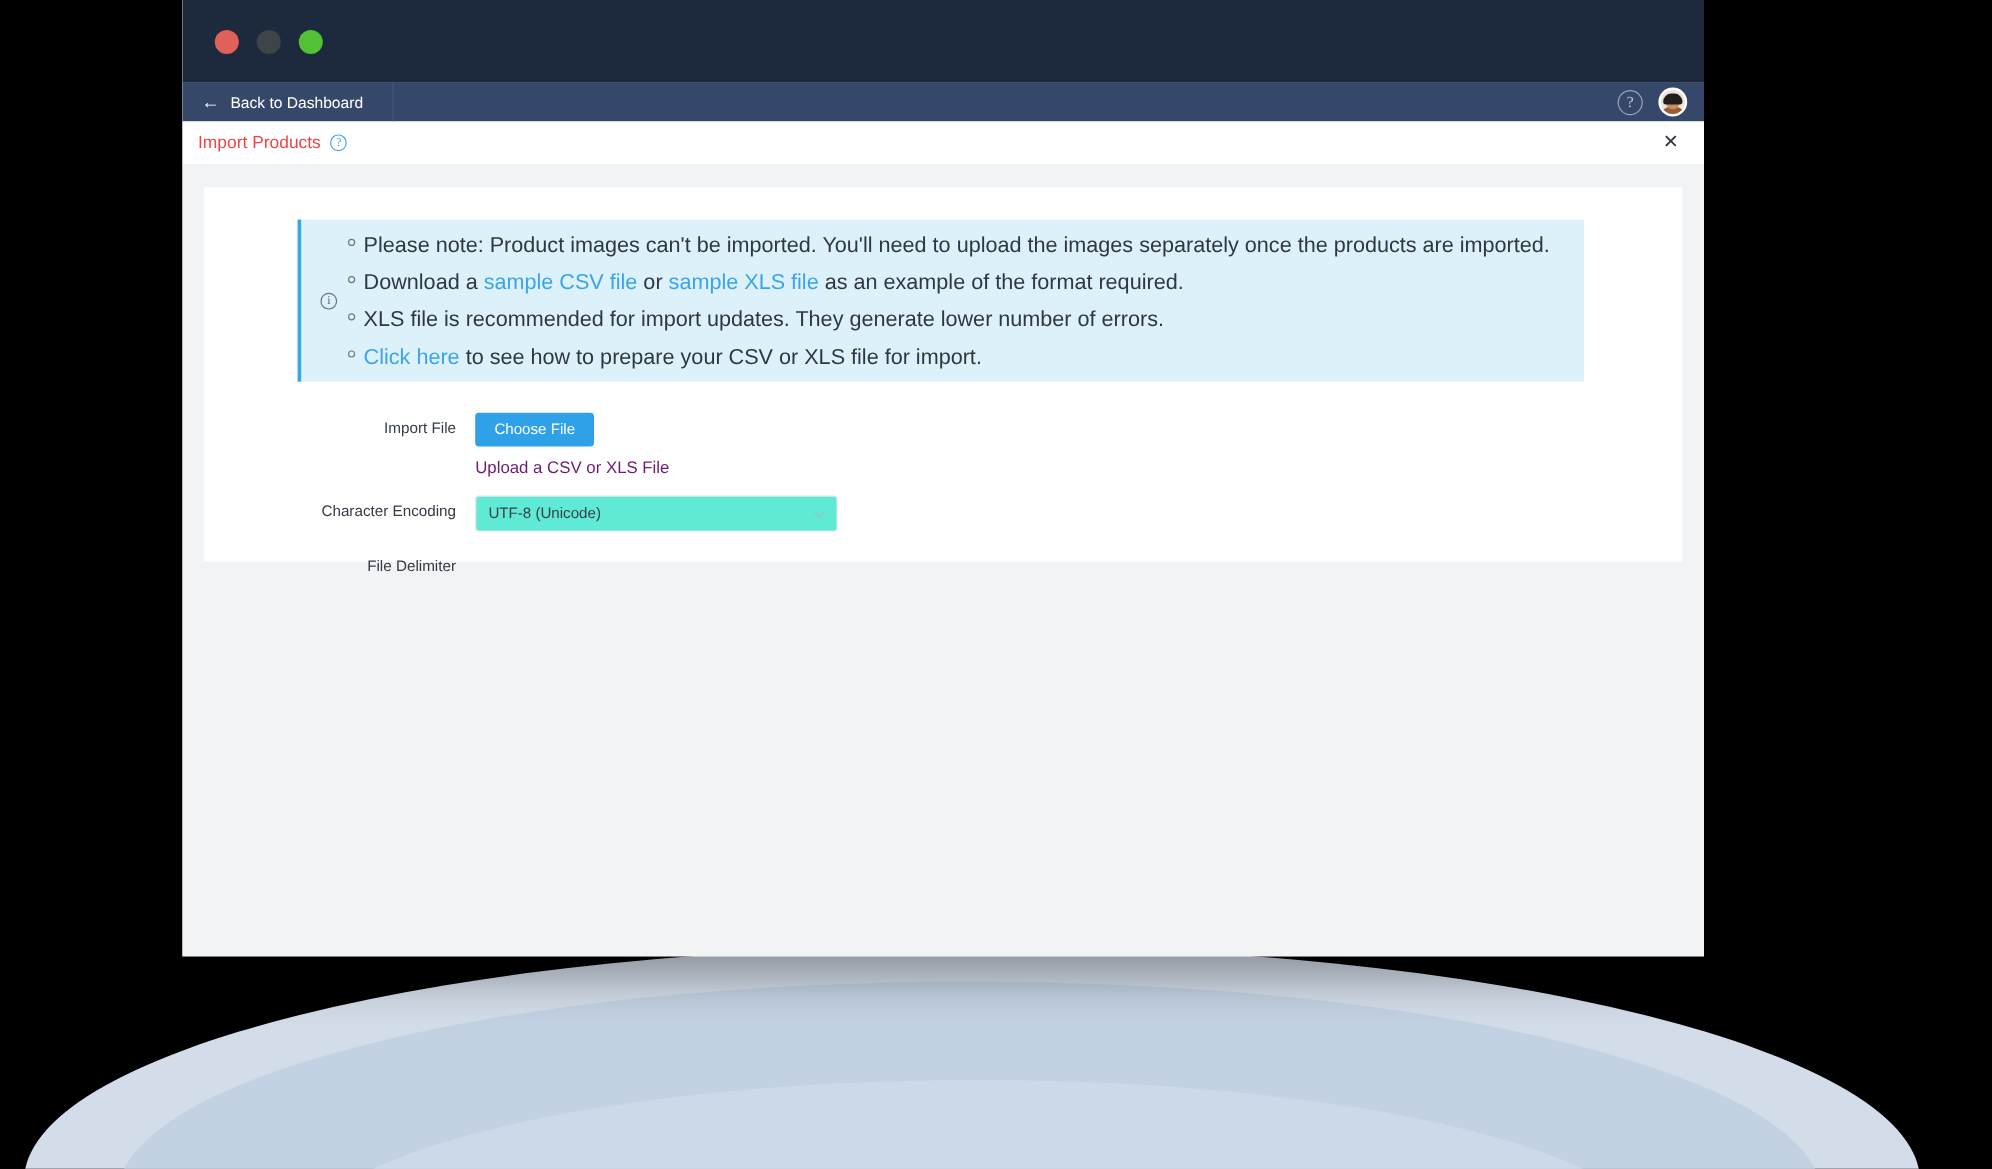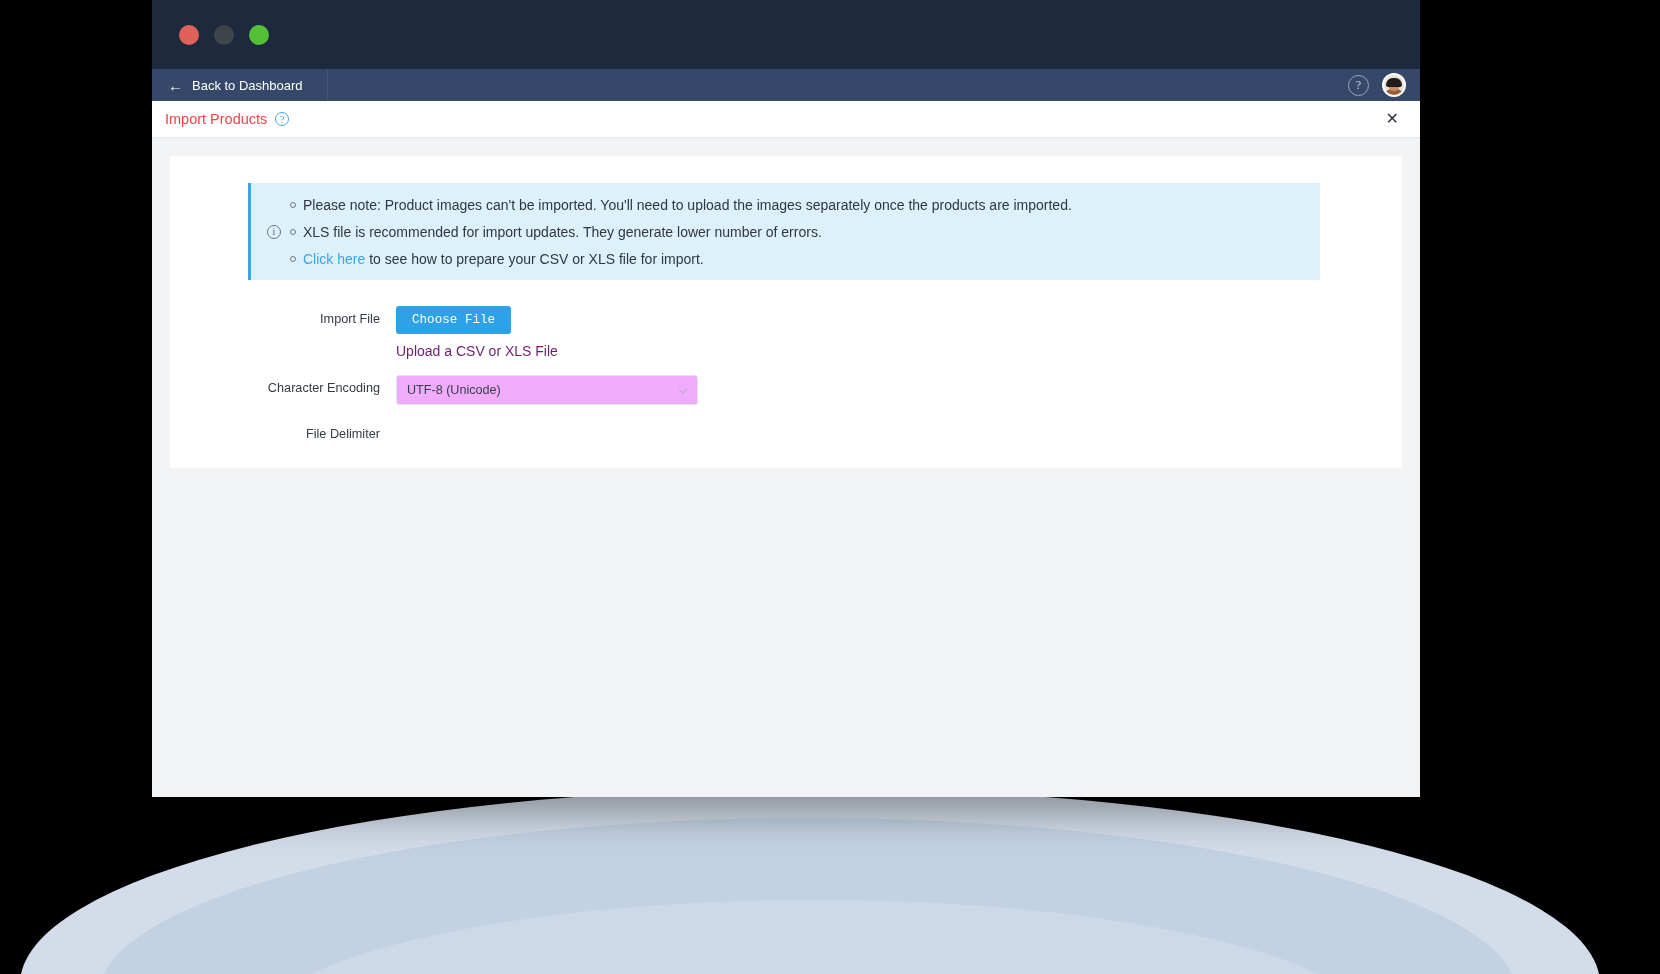--- a/index.html
+++ b/index.html
@@ -248,21 +248,21 @@
     font-family: "Liberation Serif", serif;
     line-height: 1;
   }
   .notice-list {
     flex: 1;
     list-style: none;
   }
   .notice-list li {
     position: relative;
     padding-left: 14px;
-    font-size: 14px;
+    font-size: 18px;
     color: #2f3740;
     line-height: 1;
     margin-bottom: 13px;
     white-space: nowrap;
   }
   .notice-list li:last-child { margin-bottom: 0; }
   .notice-list li::before {
     content: "";
     position: absolute;
     left: 1px;
@@ -292,34 +292,34 @@
   .form-field { position: relative; }
 
   .btn-choose {
     background: #2fa1e8;
     color: #ffffff;
     border: none;
     border-radius: 3px;
     font-size: 12.6px;
     padding: 7px 16px;
     cursor: pointer;
-    font-family: Liberation Mono, monospace;
+    font-family: Liberation Sans, sans-serif;
   }
   .hint {
     font-size: 14px;
     color: #701a75;
     margin-top: 9px;
   }
 
   .select-box {
     width: 302px;
     height: 30px;
     border: 1px solid #dfe3e8;
     border-radius: 3px;
-    background: #f0abfc;
+    background: #5eead4;
     display: flex;
     align-items: center;
     padding: 0 10px;
     font-size: 12.6px;
     color: #39404a;
     cursor: pointer;
     position: relative;
   }
   .chev {
     position: absolute;
@@ -373,20 +373,21 @@
 
     <div class="modal-body">
       <div class="card">
 
         <div class="notice">
           <div class="notice-icon">
             <span class="ico">i</span>
           </div>
           <ul class="notice-list">
             <li><span>Please note: Product images can't be imported. You'll need to upload the images separately once the products are imported.</span></li>
+            <li><span>Download a </span><span class="lnk">sample CSV file</span><span> or </span><span class="lnk"> sample XLS file</span><span> as an example of the format required.</span></li>
             <li><span>XLS file is recommended for import updates. They generate lower number of errors.</span></li>
             <li><span class="lnk">Click here</span><span> to see how to prepare your CSV or XLS file for import.</span></li>
           </ul>
         </div>
 
         <div class="form">
 
           <div class="form-row">
             <div class="form-label">Import File</div>
             <div class="form-field">

